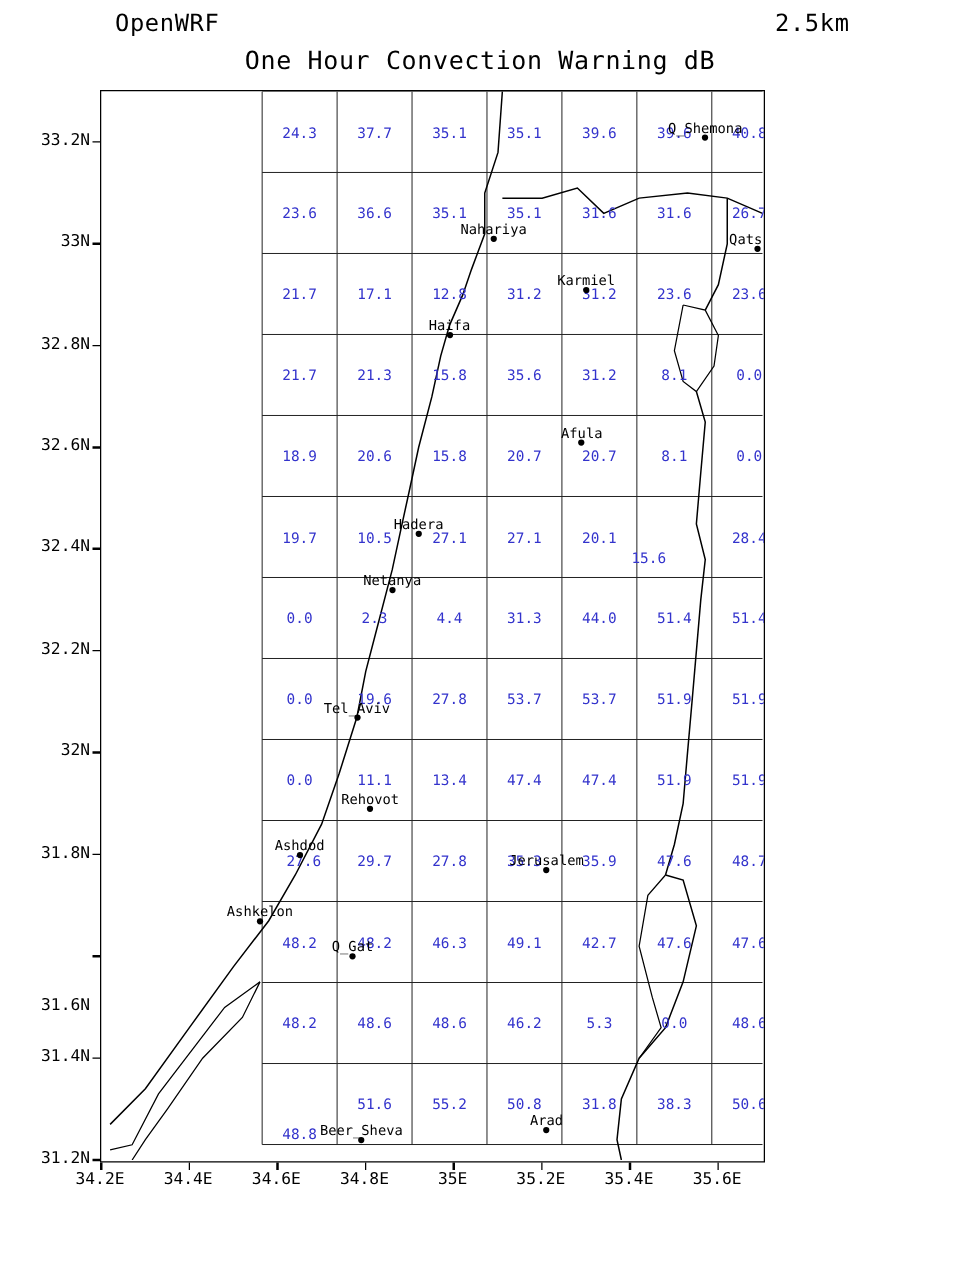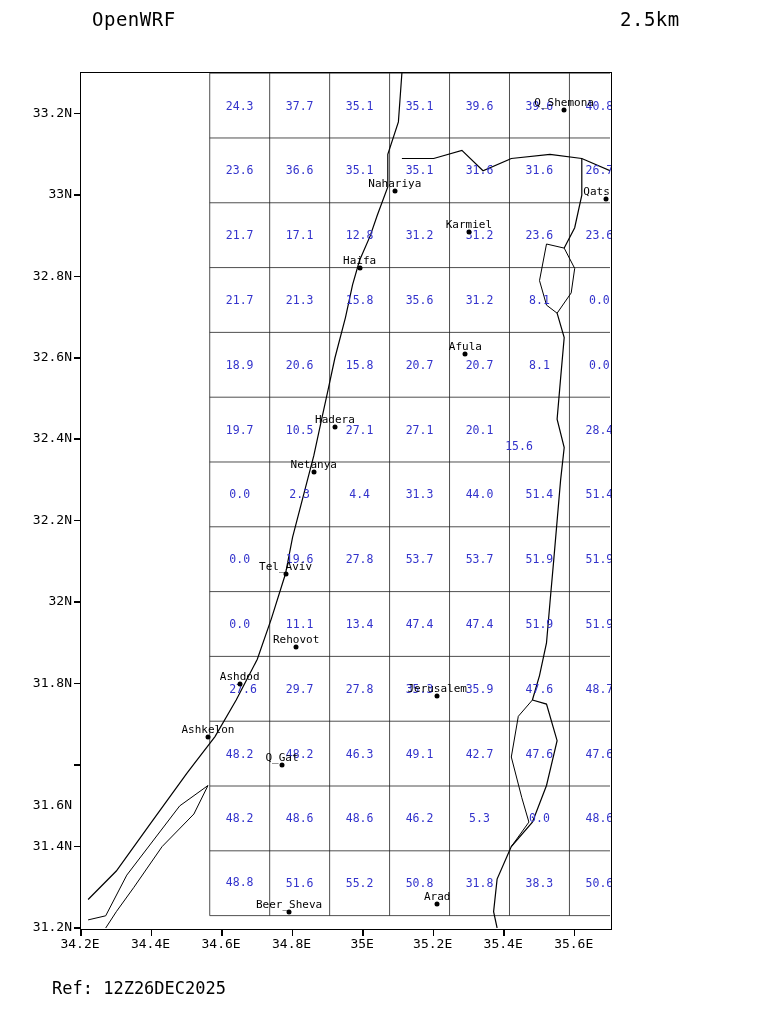--- a/index.html
+++ b/index.html
@@ -107,20 +107,21 @@
     font-size: 17px;
   }
 </style>
 </head>
 <body>
 
 <div id="stage">
 
   <div class="abs title-model">OpenWRF</div>
   <div class="abs title-res">2.5km</div>
+  <div class="abs title-main">One Hour Convection Warning dB</div>
 
   <div class="abs plot-frame">
     <svg class="map-svg" id="map-svg" width="529" height="855">
         <g>
           <line x1="128.72333333333154" y1="0.16964285714266225" x2="128.72333333333154" y2="842.6160714285711" stroke="#222" stroke-width="0.8"></line>
           <line x1="188.6766666666651" y1="0.16964285714266225" x2="188.6766666666651" y2="842.6160714285711" stroke="#222" stroke-width="0.8"></line>
           <line x1="248.6299999999987" y1="0.16964285714266225" x2="248.6299999999987" y2="842.6160714285711" stroke="#222" stroke-width="0.8"></line>
           <line x1="308.58333333333223" y1="0.16964285714266225" x2="308.58333333333223" y2="842.6160714285711" stroke="#222" stroke-width="0.8"></line>
           <line x1="368.53666666666584" y1="0.16964285714266225" x2="368.53666666666584" y2="842.6160714285711" stroke="#222" stroke-width="0.8"></line>
           <line x1="428.4899999999994" y1="0.16964285714266225" x2="428.4899999999994" y2="842.6160714285711" stroke="#222" stroke-width="0.8"></line>
@@ -229,21 +230,21 @@
         <div class="cellval" style="left: 398.513px; top: 680.607px;">42.7</div>
         <div class="cellval" style="left: 458.467px; top: 680.607px;">47.6</div>
         <div class="cellval" style="left: 518.42px; top: 680.607px;">47.6</div>
         <div class="cellval" style="left: 158.7px; top: 745.411px;">48.2</div>
         <div class="cellval" style="left: 218.653px; top: 745.411px;">48.6</div>
         <div class="cellval" style="left: 278.607px; top: 745.411px;">48.6</div>
         <div class="cellval" style="left: 338.56px; top: 745.411px;">46.2</div>
         <div class="cellval" style="left: 398.513px; top: 745.411px;">5.3</div>
         <div class="cellval" style="left: 458.467px; top: 745.411px;">0.0</div>
         <div class="cellval" style="left: 518.42px; top: 745.411px;">48.6</div>
-        <div class="cellval" style="left: 158.7px; top: 809px;">48.8</div>
+        <div class="cellval" style="left: 158.7px; top: 834px;">48.8</div>
         <div class="cellval" style="left: 218.653px; top: 810.214px;">51.6</div>
         <div class="cellval" style="left: 278.607px; top: 810.214px;">55.2</div>
         <div class="cellval" style="left: 338.56px; top: 810.214px;">50.8</div>
         <div class="cellval" style="left: 398.513px; top: 810.214px;">31.8</div>
         <div class="cellval" style="left: 458.467px; top: 810.214px;">38.3</div>
         <div class="cellval" style="left: 518.42px; top: 810.214px;">50.6</div>
       </div>
     <div id="city-layer">
         <div class="city-dot" style="left: 483.153px; top: 36.6429px;"></div>
         <div class="city-name" style="left: 483.153px; top: 22.6429px;">Q_Shemona</div>
@@ -314,14 +315,13 @@
       <div class="abs xlab" style="left: 332.133px; top: 936px;">35E</div>
       <div class="tick" style="left: 362.133px; top: 930px; width: 1.5px; height: 6px;"></div>
       <div class="abs xlab" style="left: 402.667px; top: 936px;">35.2E</div>
       <div class="tick" style="left: 432.667px; top: 930px; width: 1.5px; height: 6px;"></div>
       <div class="abs xlab" style="left: 473.2px; top: 936px;">35.4E</div>
       <div class="tick" style="left: 503.2px; top: 930px; width: 1.5px; height: 6px;"></div>
       <div class="abs xlab" style="left: 543.733px; top: 936px;">35.6E</div>
       <div class="tick" style="left: 573.733px; top: 930px; width: 1.5px; height: 6px;"></div>
     </div>
 
-  <div class="abs footer-ref">Ref: 12Z26DEC2025</div>
 </div>
 
 </body></html>

